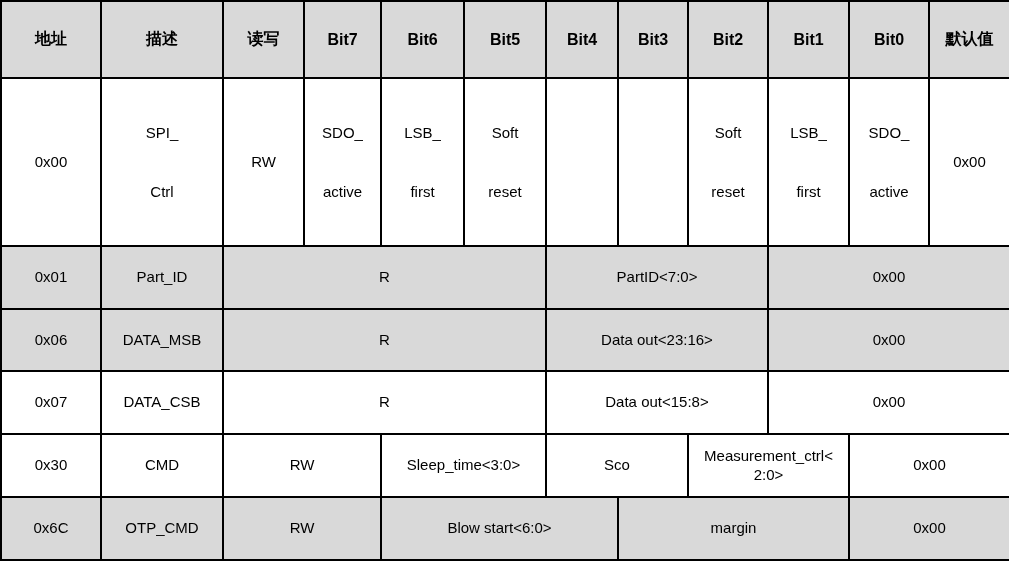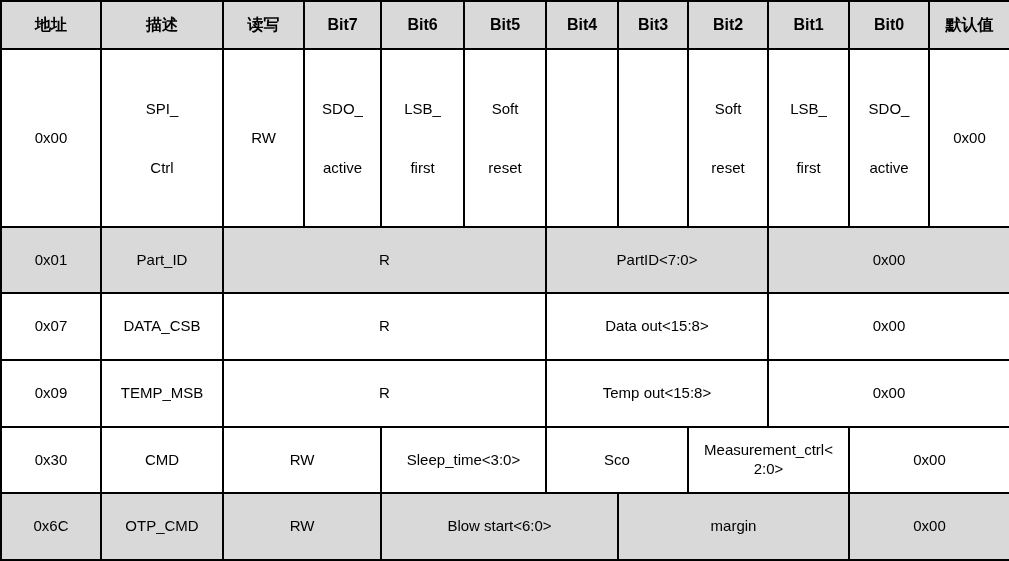--- a/index.html
+++ b/index.html
@@ -23,21 +23,21 @@
   }
   table.regmap th,
   table.regmap td {
     border: 2px solid var(--border, #000);
     text-align: center;
     vertical-align: middle;
     white-space: pre-line;
     overflow: hidden;
     padding: 0 2px;
   }
-  table.regmap thead tr { height: 48px; }
+  table.regmap thead tr { height: 77px; }
   table.regmap th {
     background: var(--shade, #d9d9d9);
     font-size: 16px;
     font-weight: bold;
   }
   table.regmap td {
     background: #ffffff;
     font-size: 15px;
     font-weight: normal;
     line-height: 1.25;
@@ -104,32 +104,32 @@
 active</td>
           <td>0x00</td>
         </tr>
         <tr class="shaded">
           <td>0x01</td>
           <td>Part_ID</td>
           <td colspan="4">R</td>
           <td colspan="3">PartID&lt;7:0&gt;</td>
           <td colspan="3">0x00</td>
         </tr>
+        <tr class="shaded">
+          <td>0x06</td>
+          <td>DATA_MSB</td>
+          <td colspan="4">R</td>
+          <td colspan="3">Data out&lt;23:16&gt;</td>
+          <td colspan="3">0x00</td>
+        </tr>
         <tr>
           <td>0x07</td>
           <td>DATA_CSB</td>
           <td colspan="4">R</td>
           <td colspan="3">Data out&lt;15:8&gt;</td>
-          <td colspan="3">0x00</td>
-        </tr>
-        <tr>
-          <td>0x09</td>
-          <td>TEMP_MSB</td>
-          <td colspan="4">R</td>
-          <td colspan="3">Temp out&lt;15:8&gt;</td>
           <td colspan="3">0x00</td>
         </tr>
         <tr>
           <td>0x30</td>
           <td>CMD</td>
           <td colspan="2">RW</td>
           <td colspan="2">Sleep_time&lt;3:0&gt;</td>
           <td colspan="2">Sco</td>
           <td colspan="2">Measurement_ctrl&lt;
 2:0&gt;</td>

